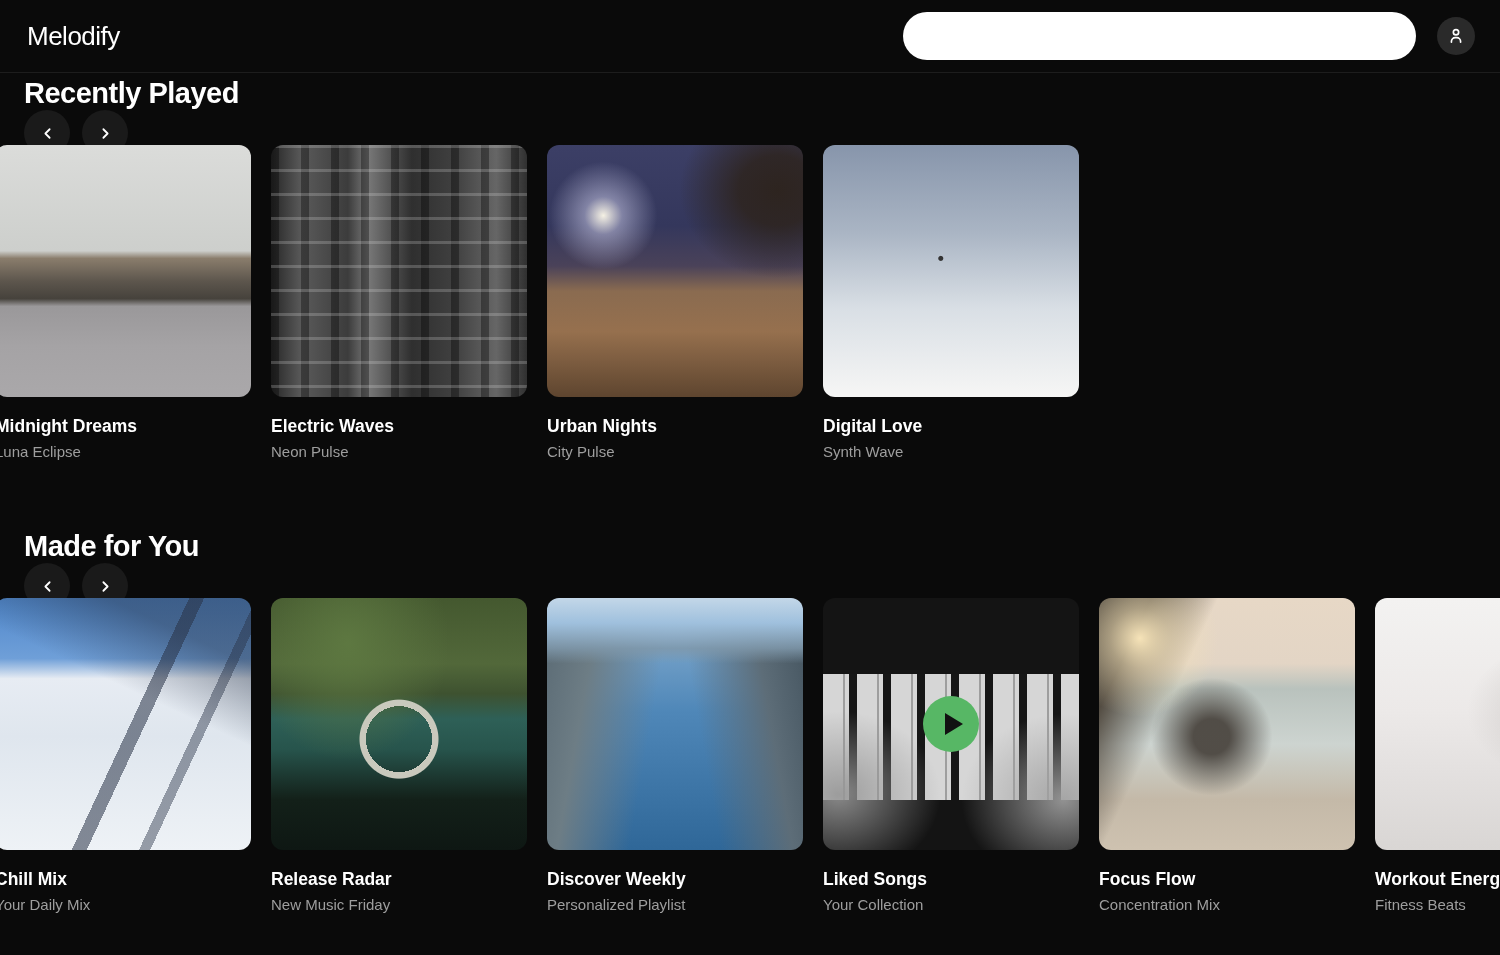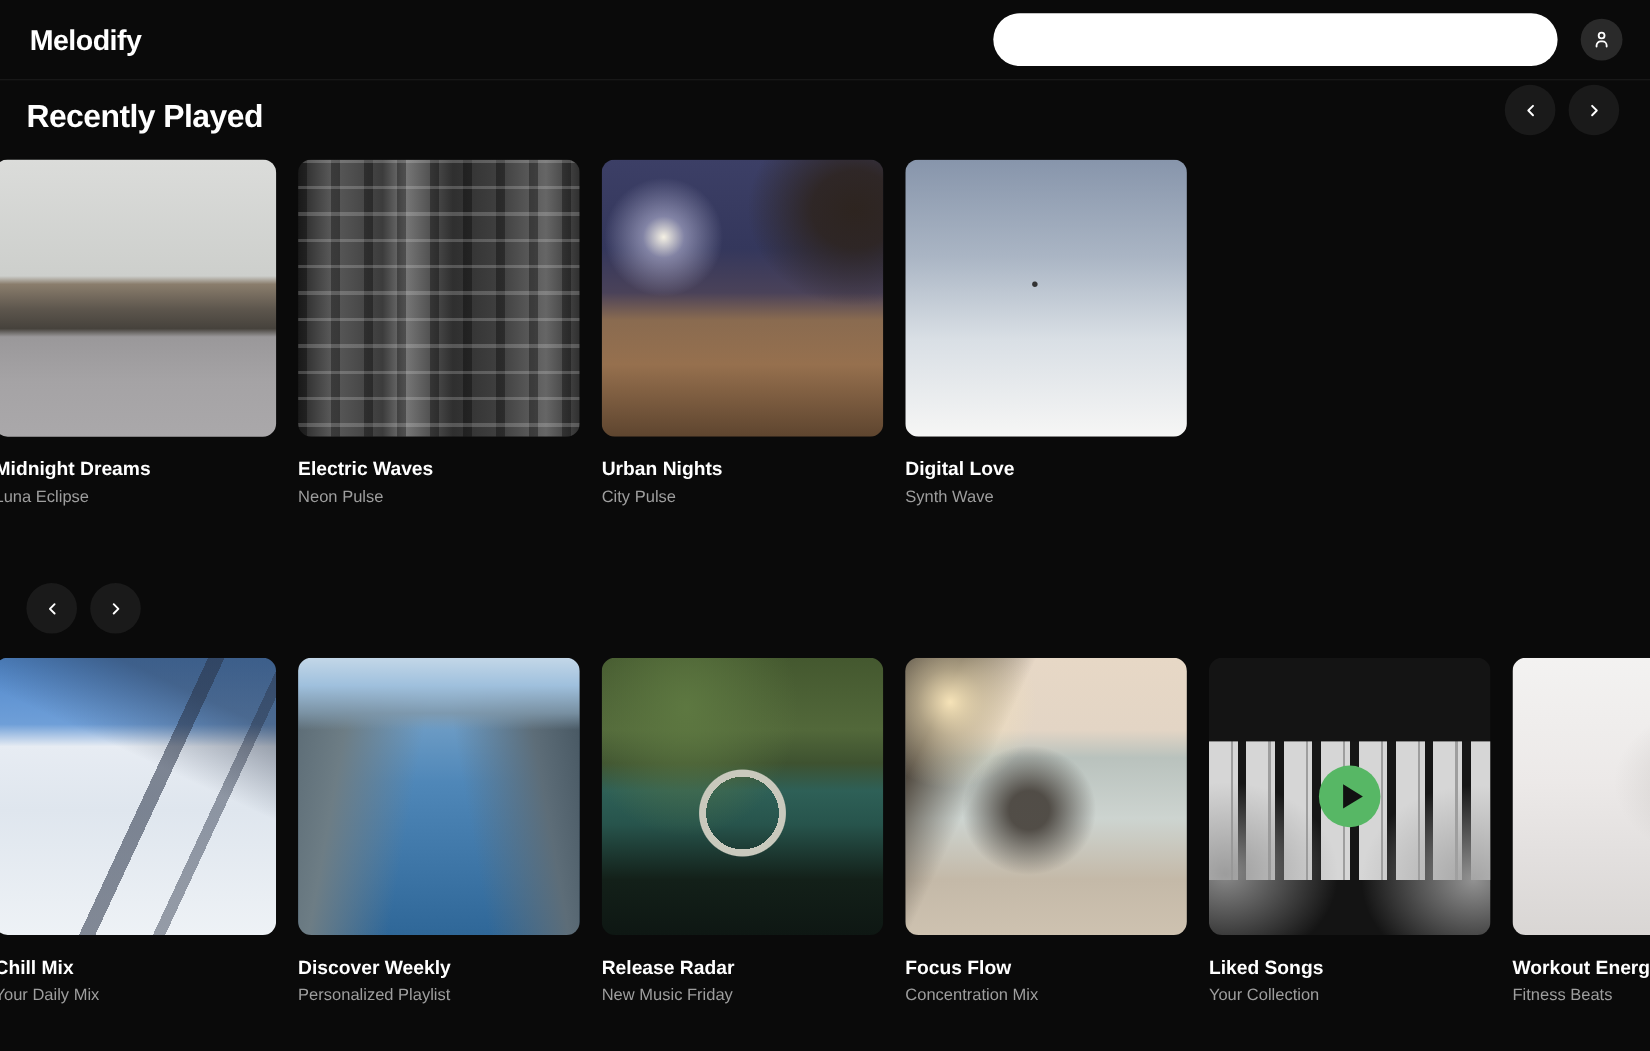--- a/index.html
+++ b/index.html
@@ -11,21 +11,21 @@
   }
 
   
   .topbar {
     height: 73px;
     display: flex;
     align-items: center;
     padding: 0 25px 0 27px;
     border-bottom: 1px solid #1d1d1d;
   }
-  .logo { font-size: 26px; font-weight: 700; letter-spacing: -0.5px; }
+  .logo { font-size: 26px; font-weight: 400; letter-spacing: -0.5px; }
   .search-input {
     margin-left: auto;
     width: 513px;
     height: 48px;
     border: none;
     border-radius: 24px;
     background: #ffffff;
     font-size: 15px;
     padding: 0 20px;
     outline: none;
@@ -42,24 +42,25 @@
     justify-content: center;
     cursor: pointer;
   }
   .avatar-btn svg { width: 20px; height: 20px; }
 
   
   .section { margin-top: 4px; }
   .section + .section { margin-top: 70px; }
   .section-head {
     display: flex;
-    align-items: flex-end;
+    align-items: flex-start;
     justify-content: space-between;
     padding: 0 28px 0 24px;
     height: 46px;
+    flex-direction: column;
   }
   .section-title { font-size: 29px; font-weight: 700; letter-spacing: -0.5px; }
   .scroll-controls { display: flex; gap: 12px; }
   .circle-btn {
     width: 46px;
     height: 46px;
     border-radius: 50%;
     background: #1a1a1a;
     border: none;
     display: flex;
@@ -226,20 +227,21 @@
       <article class="card">
         <div class="art a6"></div>
         <h3 class="card-title">Digital Love</h3>
         <p class="card-subtitle">Synth Wave</p>
       </article>
     </div>
   </section>
 
   <section class="section">
     <div class="section-head">
+      <h2 class="section-title">Made for You</h2>
       <div class="scroll-controls">
         <button class="circle-btn">
           <span style="display:flex">
             <svg viewBox="0 0 24 24" fill="none" stroke="#ffffff" stroke-width="2.5" stroke-linecap="round" stroke-linejoin="round" width="17" height="17">
                 <polyline points="15 18 9 12 15 6"></polyline>
               </svg>
           </span>
         </button>
         <button class="circle-btn">
           <span style="display:flex">
@@ -250,44 +252,44 @@
         </button>
       </div>
     </div>
     <div class="carousel">
       <article class="card">
         <div class="art a7"></div>
         <h3 class="card-title">Chill Mix</h3>
         <p class="card-subtitle">Your Daily Mix</p>
       </article>
       <article class="card">
+        <div class="art a9"></div>
+        <h3 class="card-title">Release Radar</h3>
+        <p class="card-subtitle">New Music Friday</p>
+      </article>
+      <article class="card">
         <div class="art a8"></div>
         <h3 class="card-title">Discover Weekly</h3>
         <p class="card-subtitle">Personalized Playlist</p>
-      </article>
-      <article class="card">
-        <div class="art a9"></div>
-        <h3 class="card-title">Release Radar</h3>
-        <p class="card-subtitle">New Music Friday</p>
-      </article>
-      <article class="card">
-        <div class="art a11"></div>
-        <h3 class="card-title">Focus Flow</h3>
-        <p class="card-subtitle">Concentration Mix</p>
       </article>
       <article class="card">
         <div class="art a10">
           <button class="play-btn">
             <span class="play-triangle"></span>
           </button>
         </div>
         <h3 class="card-title">Liked Songs</h3>
         <p class="card-subtitle">Your Collection</p>
       </article>
       <article class="card">
+        <div class="art a11"></div>
+        <h3 class="card-title">Focus Flow</h3>
+        <p class="card-subtitle">Concentration Mix</p>
+      </article>
+      <article class="card">
         <div class="art a12"></div>
         <h3 class="card-title">Workout Energy</h3>
         <p class="card-subtitle">Fitness Beats</p>
       </article>
     </div>
   </section>
 
 </main>
 
 </body></html>

